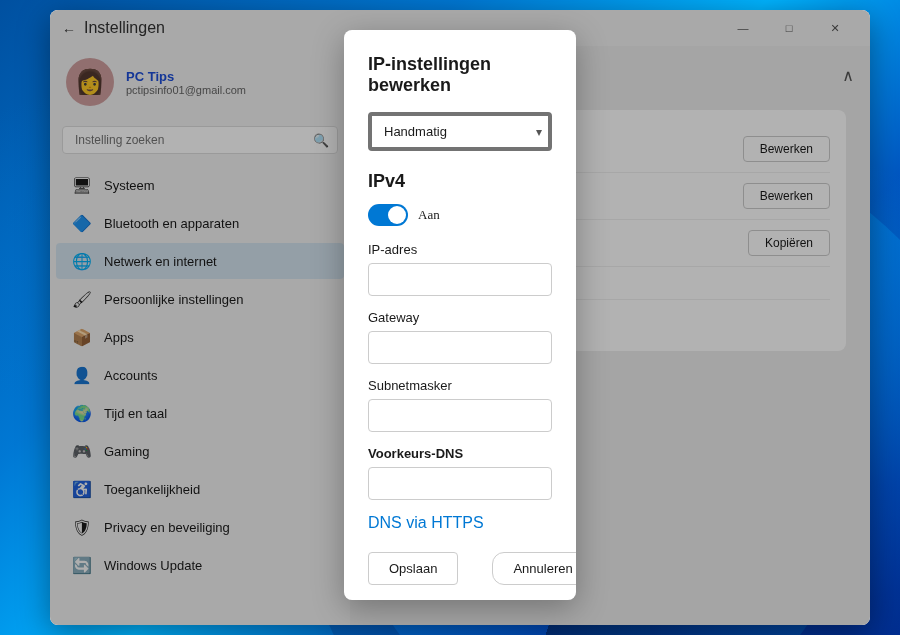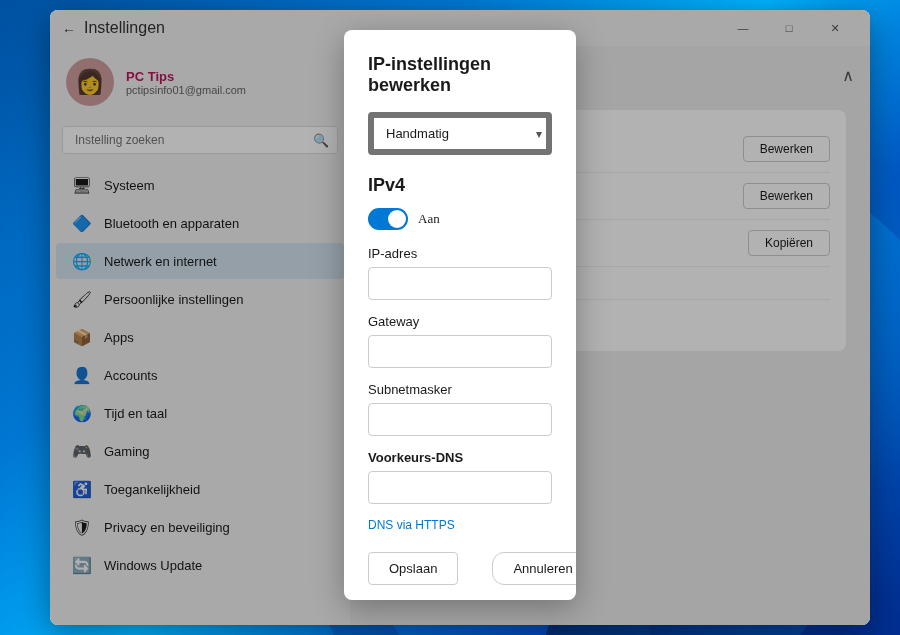--- a/index.html
+++ b/index.html
@@ -122,21 +122,21 @@
     .avatar {
       width: 48px; height: 48px;
       border-radius: 50%;
       background: #d0a0a0;
       flex-shrink: 0;
       overflow: hidden;
       display: flex; align-items: center; justify-content: center;
       font-size: 24px;
     }
     .user-info { display: flex; flex-direction: column; }
-    .user-name { font-size: 13px; font-weight: 600; color: #be185d; }
+    .user-name { font-size: 13px; font-weight: 600; color: #1d4ed8; }
     .user-email { font-size: 11px; color: #666; }
 
     .search-box {
       margin: 4px 12px 12px 12px;
       position: relative;
     }
     .search-input {
       width: 100%;
       padding: 6px 32px 6px 12px;
       border: 1px solid #ddd;
@@ -266,21 +266,21 @@
       margin-bottom: 16px;
     }
 
     .modal-select-wrap {
       position: relative;
       margin-bottom: 20px;
     }
     .modal-select {
       width: 100%;
       padding: 8px 32px 8px 12px;
-      border: 6px solid #737373;
+      border: 4px solid #737373;
       border-radius: 4px;
       font-size: 13px;
       background: #fff;
       appearance: none;
       cursor: pointer;
       color: #1a1a1a;
       outline: none;
     }
     .select-chevron {
       position: absolute;
@@ -337,21 +337,21 @@
       width: 100%;
       padding: 8px 10px;
       border: 1px solid #ccc;
       border-radius: 4px;
       font-size: 13px;
       outline: none;
       color: #1a1a1a;
     }
 
     .dns-https-link {
-      font-size: 12px;
+      font-size: 16px;
       color: #0078d4;
       cursor: pointer;
       margin-bottom: 20px;
       text-decoration: none;
       display: block;
     }
 
     .modal-footer {
       display: flex;
       gap: 10px;

